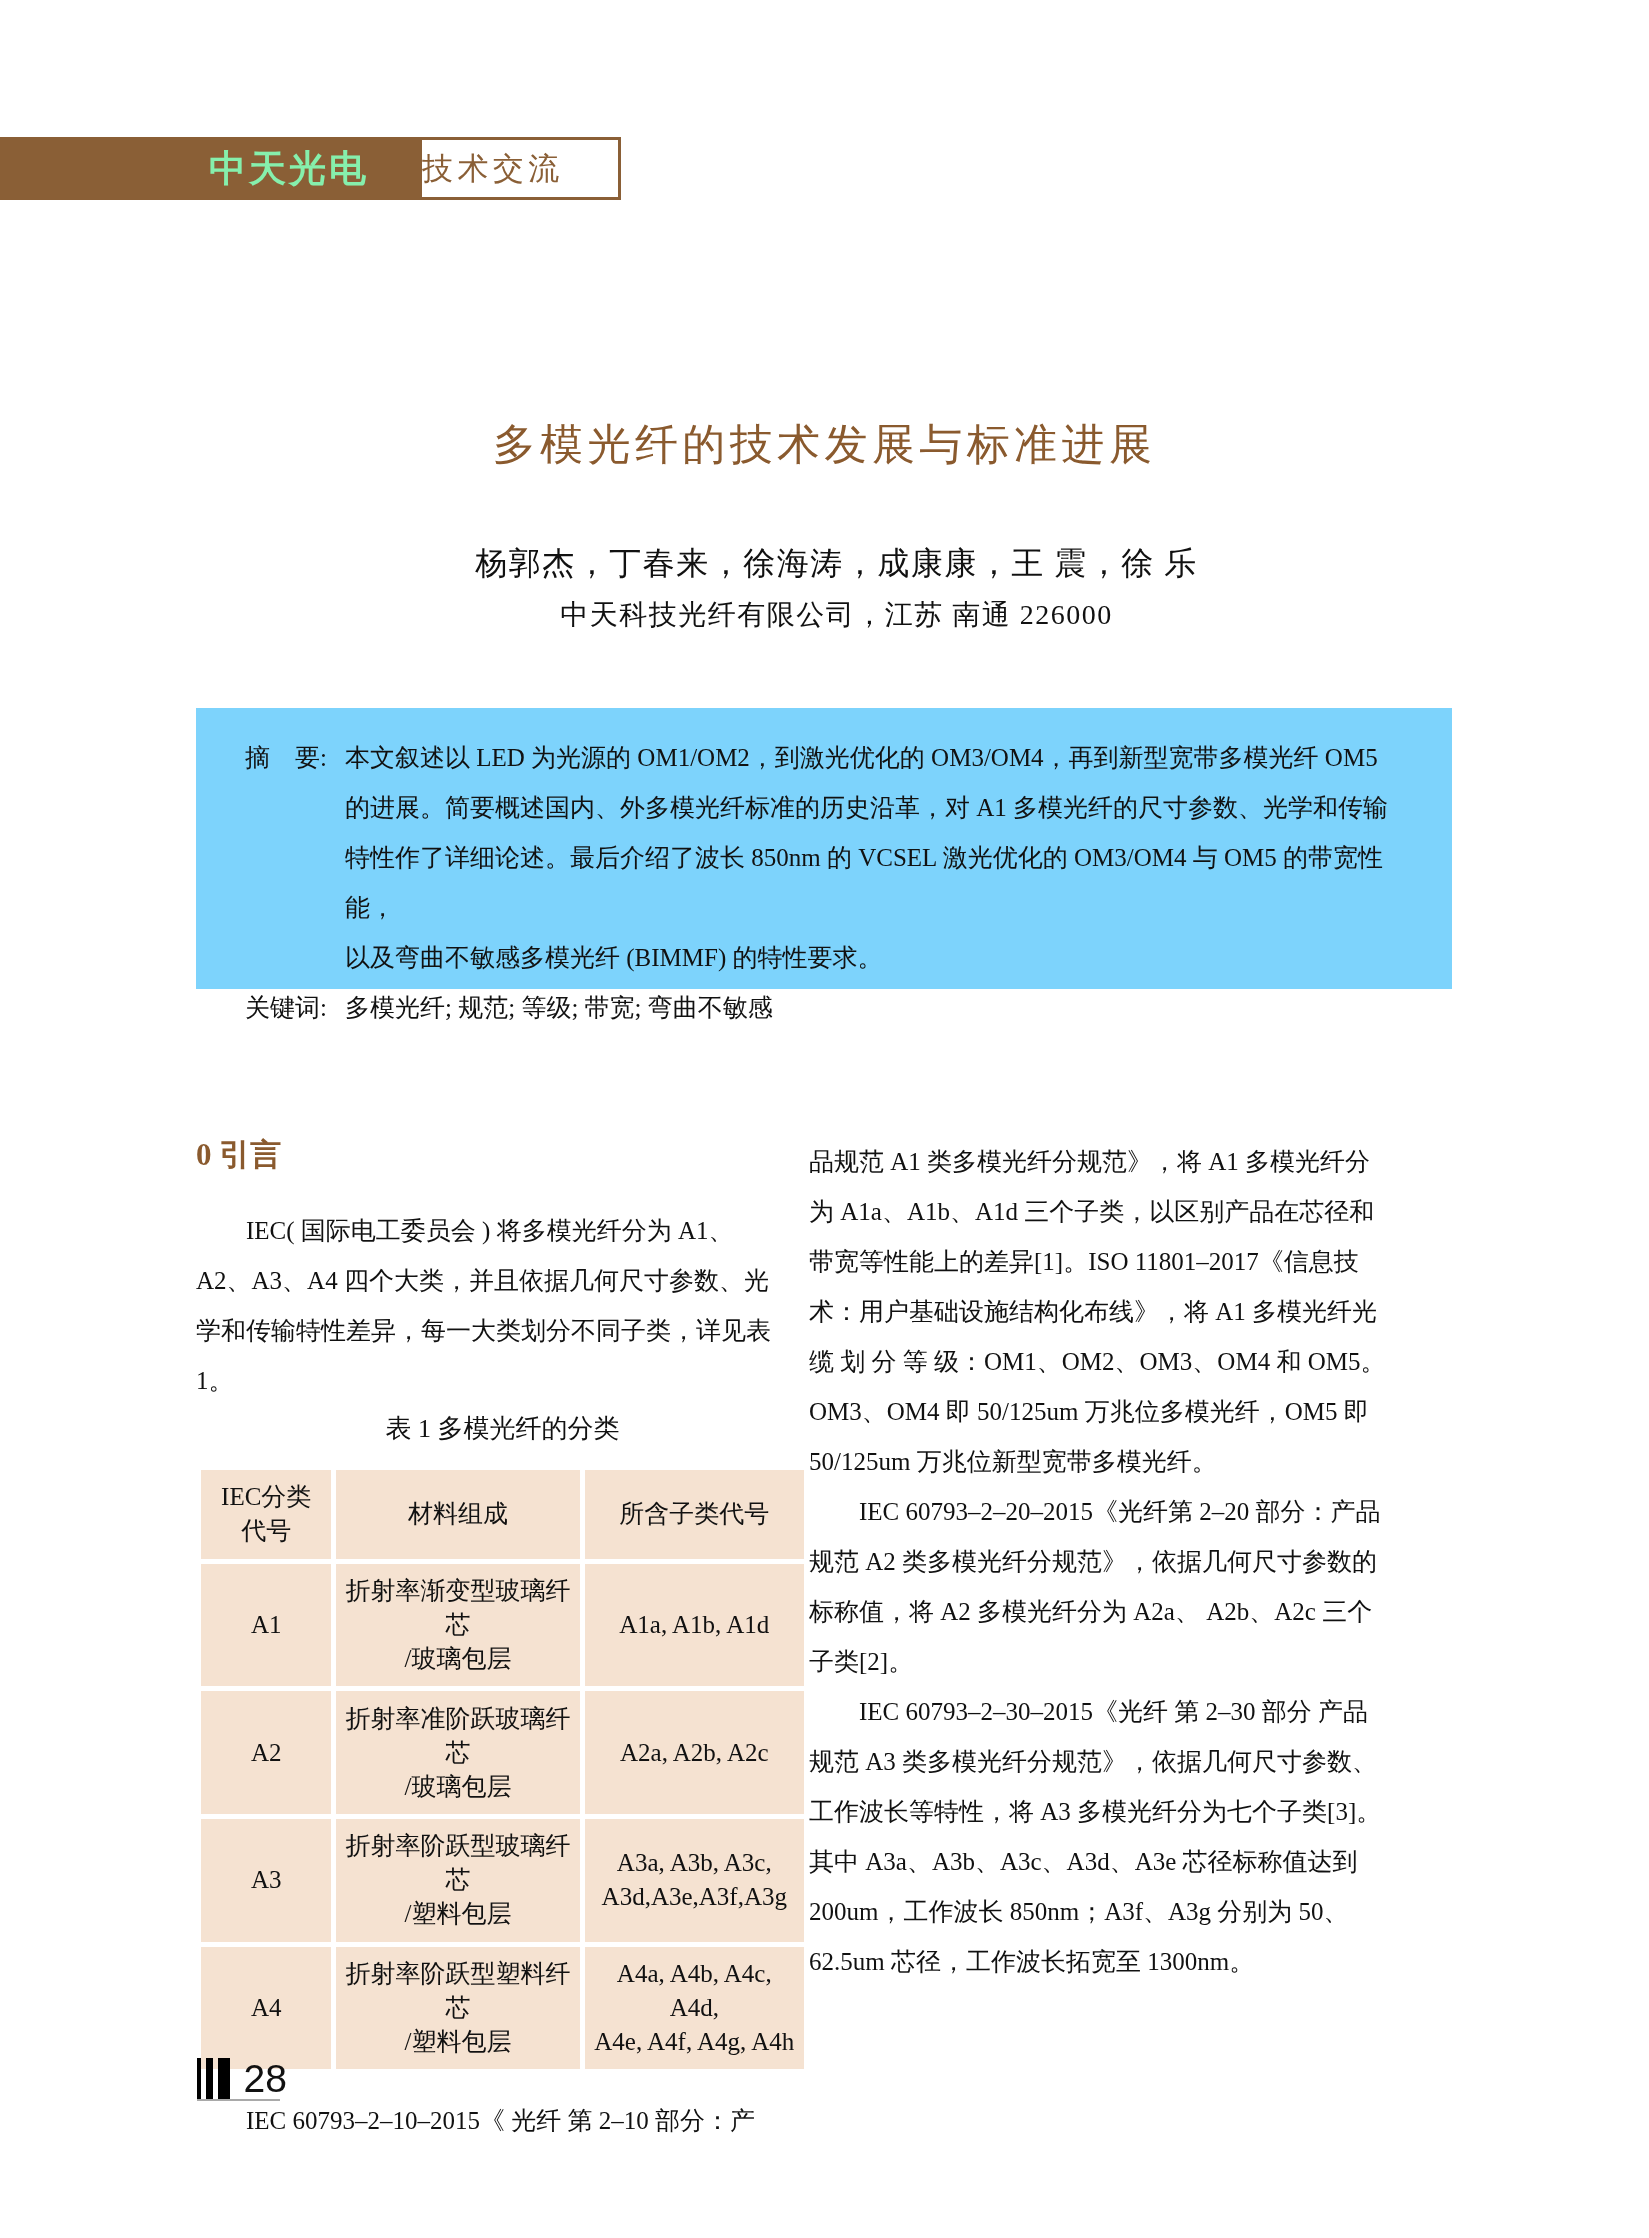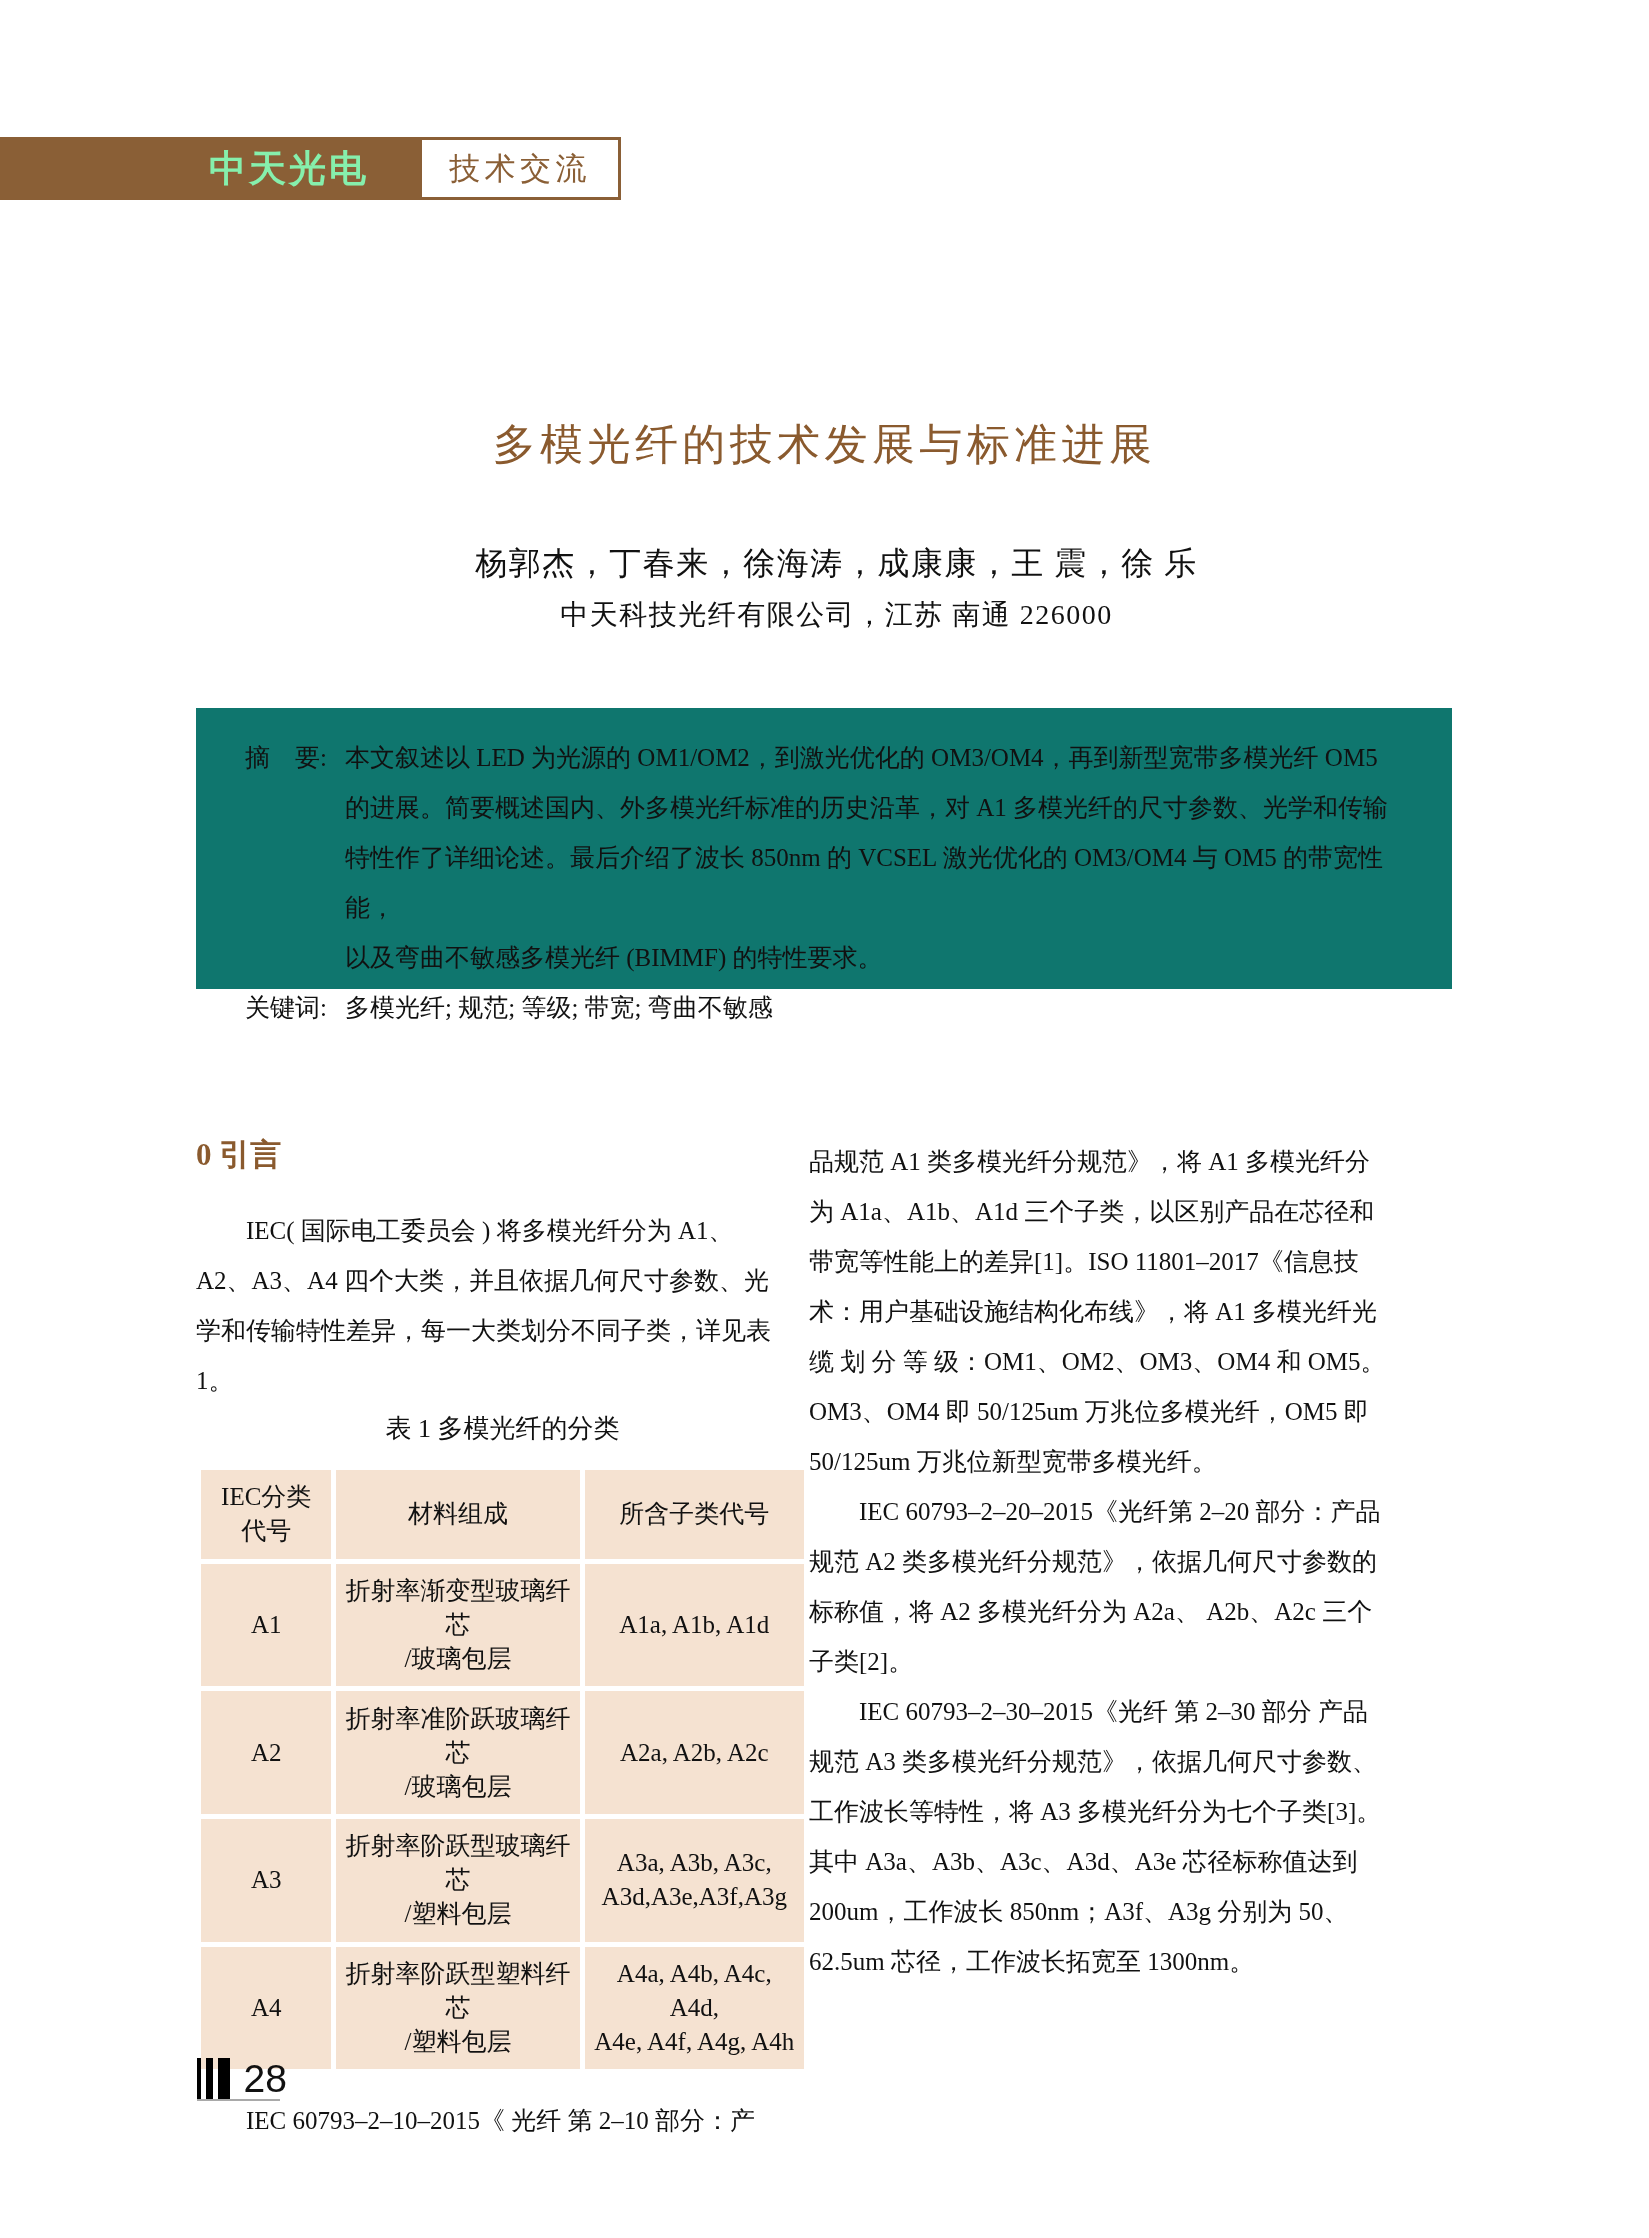--- a/index.html
+++ b/index.html
@@ -11,42 +11,42 @@
   .header-bar{
     position:absolute;left:0;top:137px;width:419px;height:63px;background:#8a5f36;
     display:flex;align-items:center;justify-content:flex-end;padding-right:50px;box-sizing:border-box;
   }
   .logo-text{
     color:#86efac;font-size:37px;font-weight:bold;letter-spacing:3px;
     font-family:"Liberation Serif","DejaVu Serif",serif;
   }
   .header-tag{
     position:absolute;left:419px;top:137px;width:202px;height:63px;background:#ffffff;
-    border:3px solid #8a5f36;box-sizing:border-box;display:flex;align-items:center;justify-content:center;
+    border:3px solid #8a5f36;box-sizing:border-box;display:flex;align-items:center;
   }
   .header-tag-label{
     color:#8a5f36;font-size:31px;letter-spacing:4.4px;
     font-family:"Liberation Sans","DejaVu Sans",sans-serif;
   }
   
   .article-title{
     position:absolute;left:0;top:416px;width:100%;text-align:center;
     color:#8a5a2e;font-size:43px;font-weight:normal;letter-spacing:4.4px;
   }
   .authors-line{
     position:absolute;left:12px;top:542px;width:100%;text-align:center;
     font-size:32px;letter-spacing:1.5px;
   }
   .affiliation-line{
     position:absolute;left:12px;top:596px;width:100%;text-align:center;
     font-size:28px;letter-spacing:1.5px;
   }
   
   .abstract-panel{
-    position:absolute;left:196px;top:708px;width:1256px;height:281px;background:#0f766e;
+    position:absolute;left:196px;top:708px;width:1256px;height:281px;background:#7dd3fc;
     box-sizing:border-box;padding:25px 43px 0 49px;
     display:grid;grid-template-columns:100px 1fr;grid-auto-rows:auto;
     font-size:25px;line-height:50px;
   }
   .abstract-label,.keywords-label{white-space:nowrap;line-height:50px;}
   .abstract-line{line-height:50px;}
   .keywords-value{line-height:50px;}
   
   .body-columns{
     position:absolute;left:196px;top:1125px;width:1256px;

